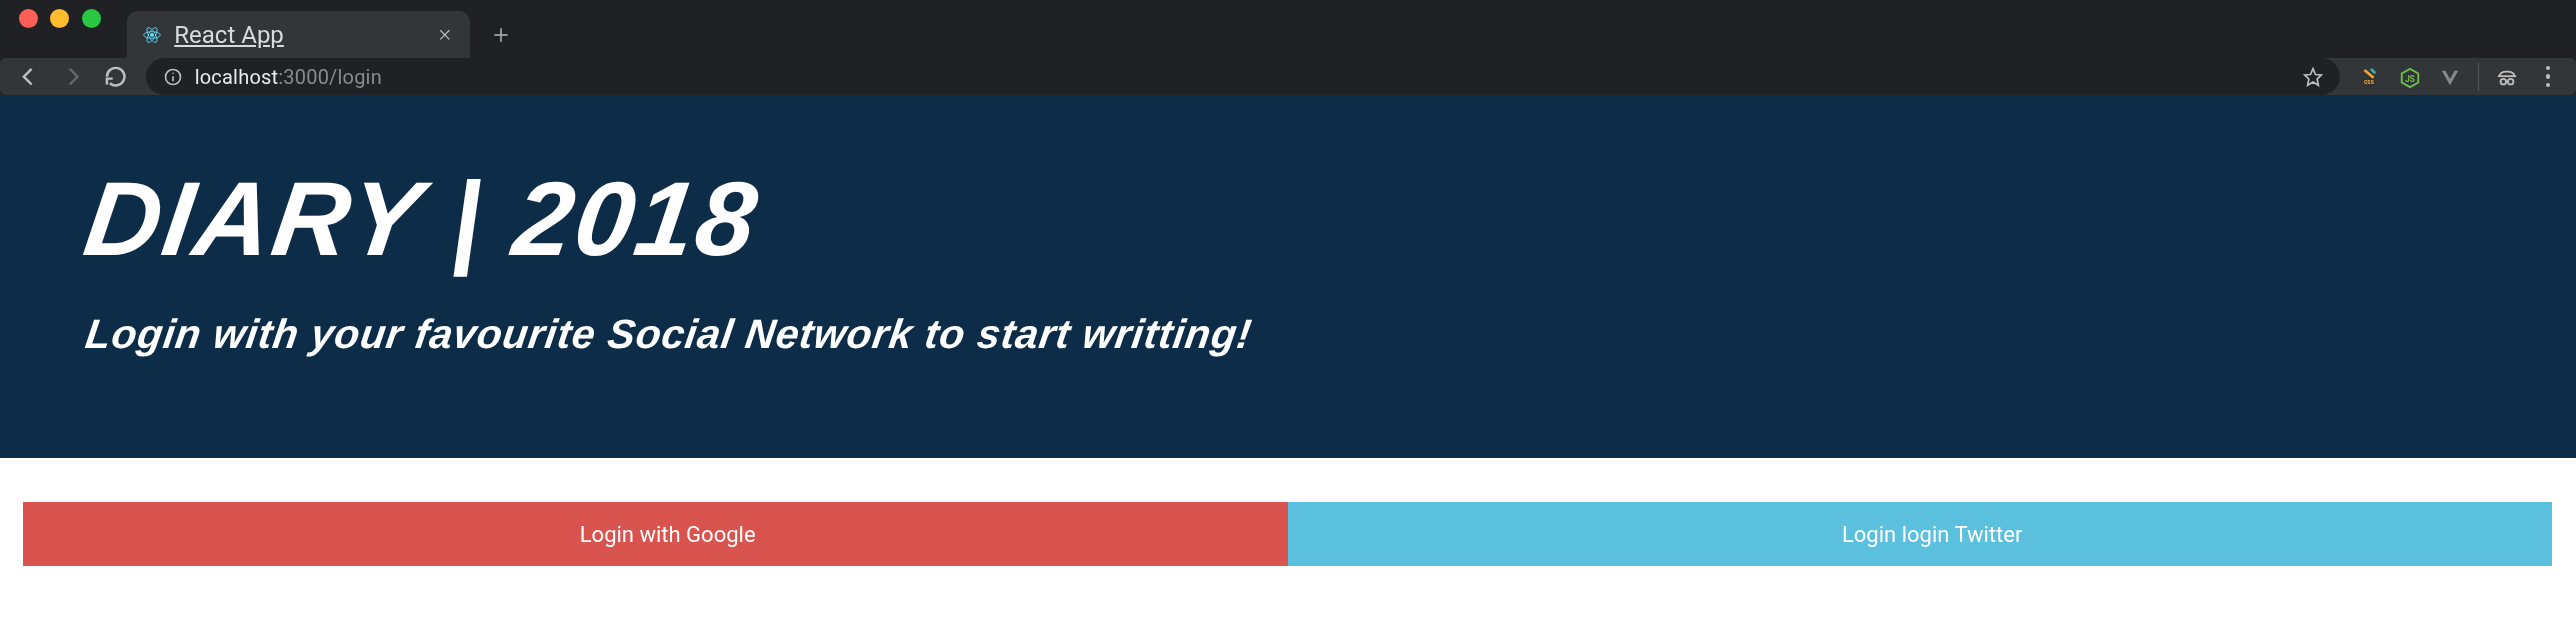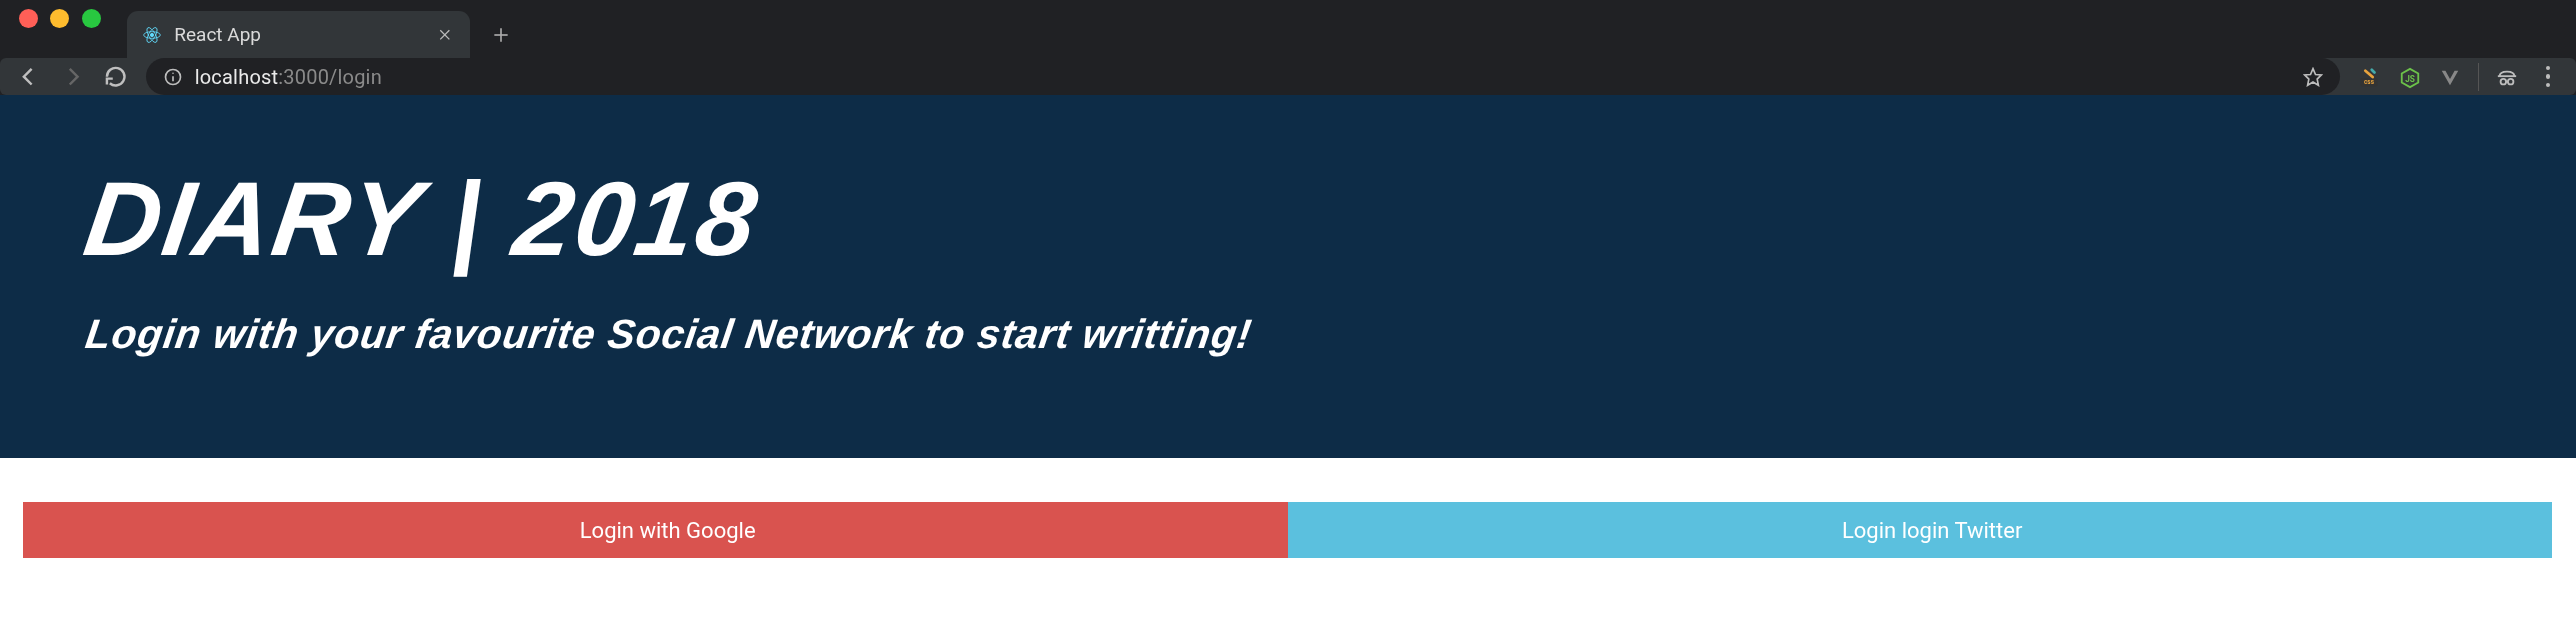--- a/index.html
+++ b/index.html
@@ -44,21 +44,21 @@
     padding: 0 14px;
     gap: 11px;
     color: #e0e0e0;
     position: relative;
   }
   .tab .favicon {
     width: 22px; height: 22px;
     display: flex; align-items: center; justify-content: center;
   }
   .tab .favicon svg { width: 20px; height: 20px; }
-  .tab-title { flex: 1; font-size: 19px; color: #dadada; }
+  .tab-title { flex: 1; font-size: 24px; color: #dadada; text-decoration: underline; }
   .tab-close {
     width: 22px; height: 22px;
     display: flex; align-items: center; justify-content: center;
     color: #bbb; font-size: 20px;
   }
   .tab-close svg { width: 15.6px; height: 15.6px; }
   .new-tab {
     width: 31px; height: 31px;
     display: flex; align-items: center; justify-content: center;
     color: #aaa;
@@ -152,21 +152,21 @@
     letter-spacing: 0.8px;
   }
 
   .login-row {
     display: flex;
     width: calc(100% - 47px);
     margin: 44px 23.4px 0 23.4px;
   }
   .login-btn {
     flex: 1;
-    height: 56px;
+    height: 64px;
     display: flex;
     align-items: center;
     justify-content: center;
     color: #fff;
     font-size: 22px;
     cursor: pointer;
     padding-left: 24px;
   }
   .login-google  { background: #d9534f; }
   .login-twitter { background: #5bc0de; }

